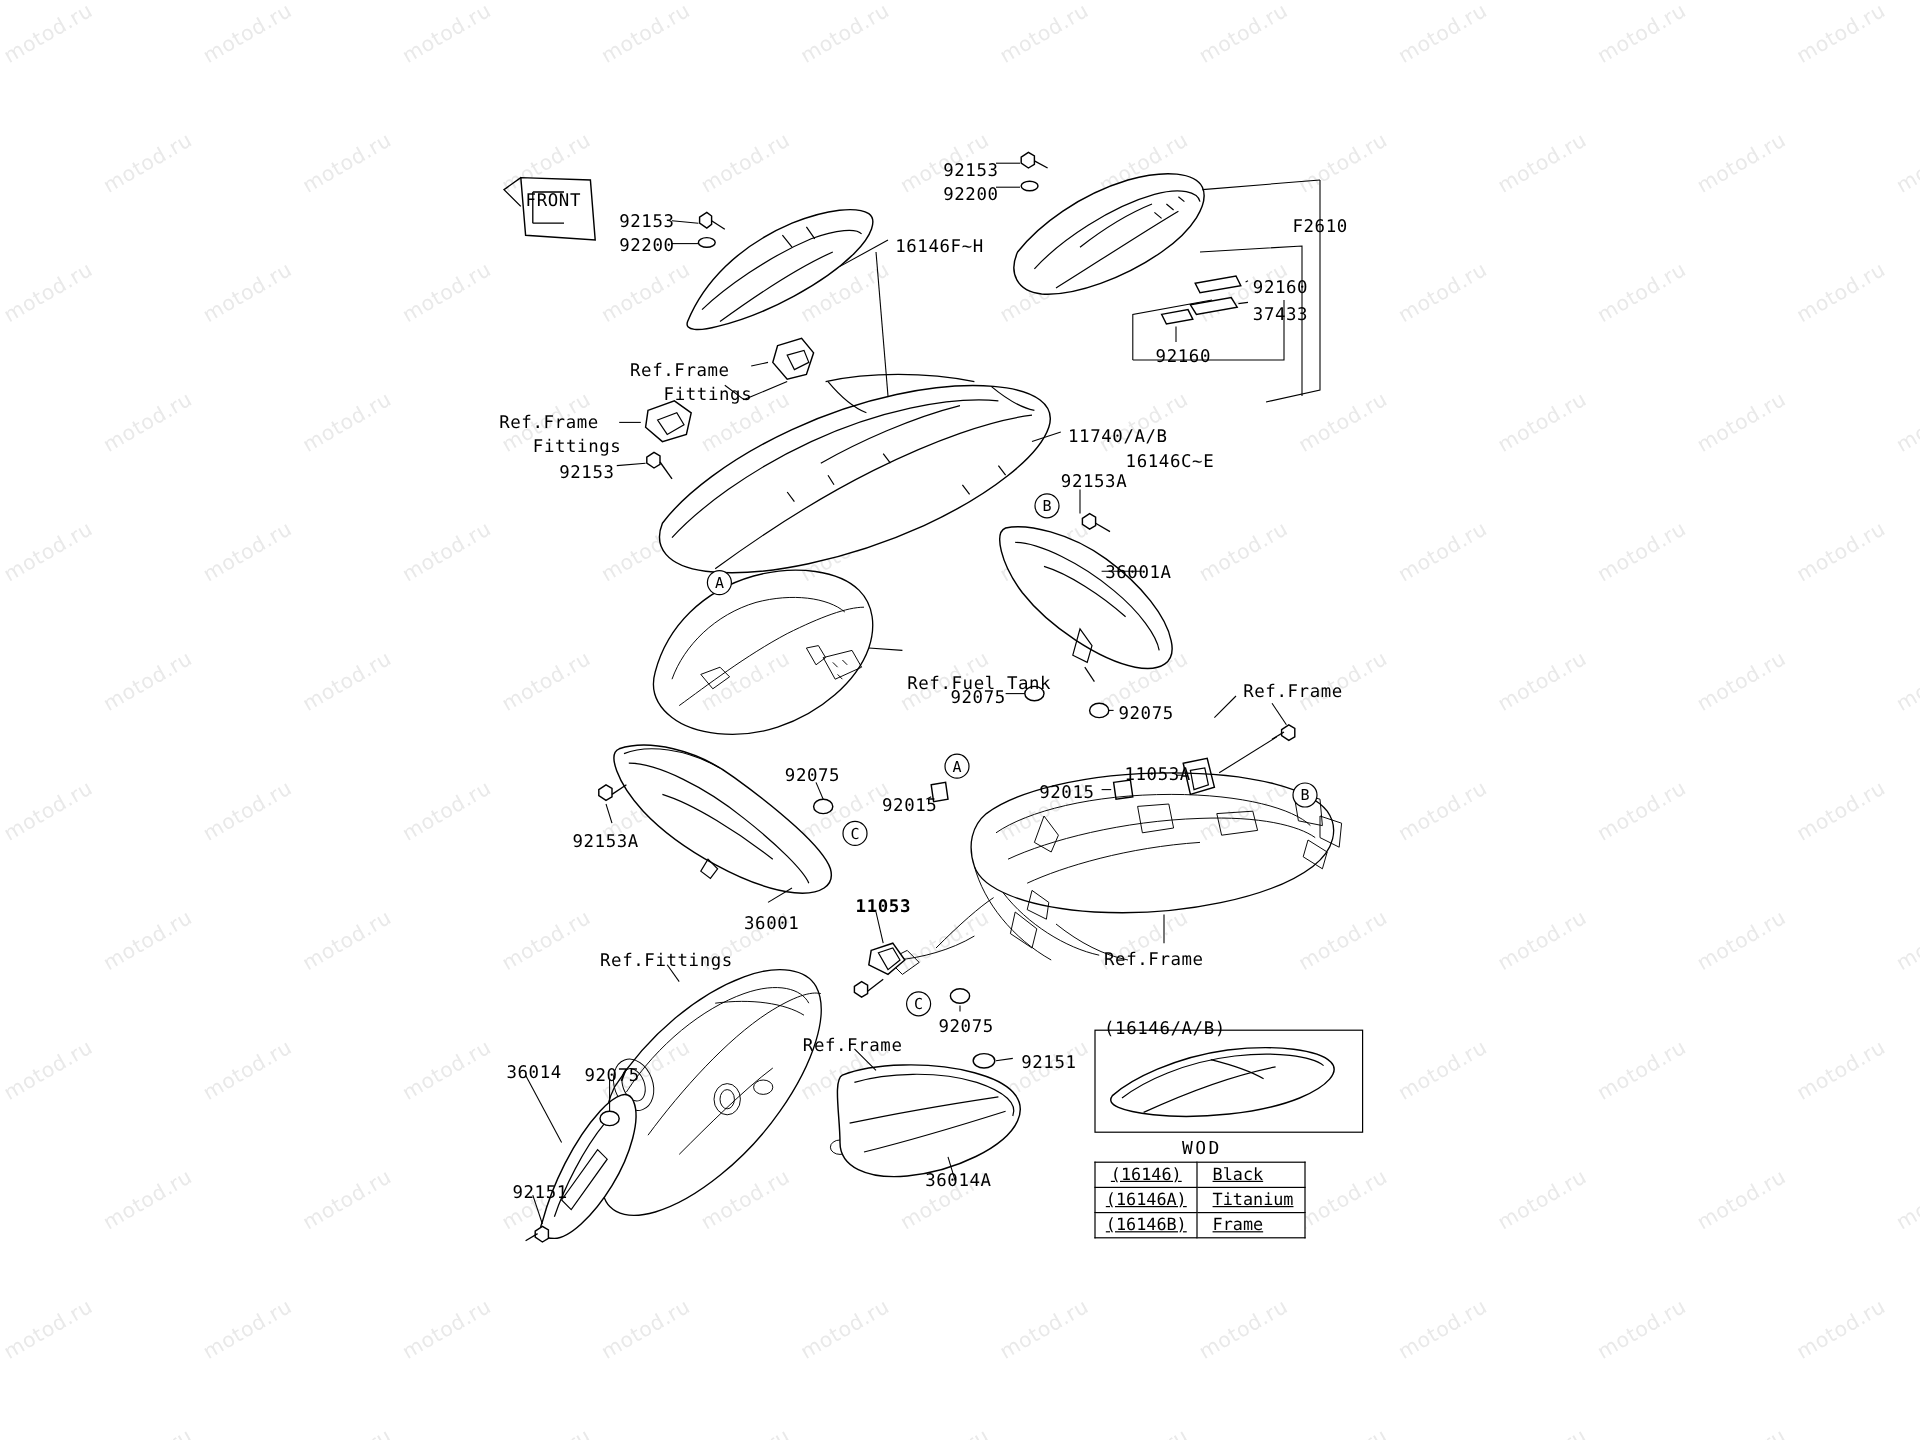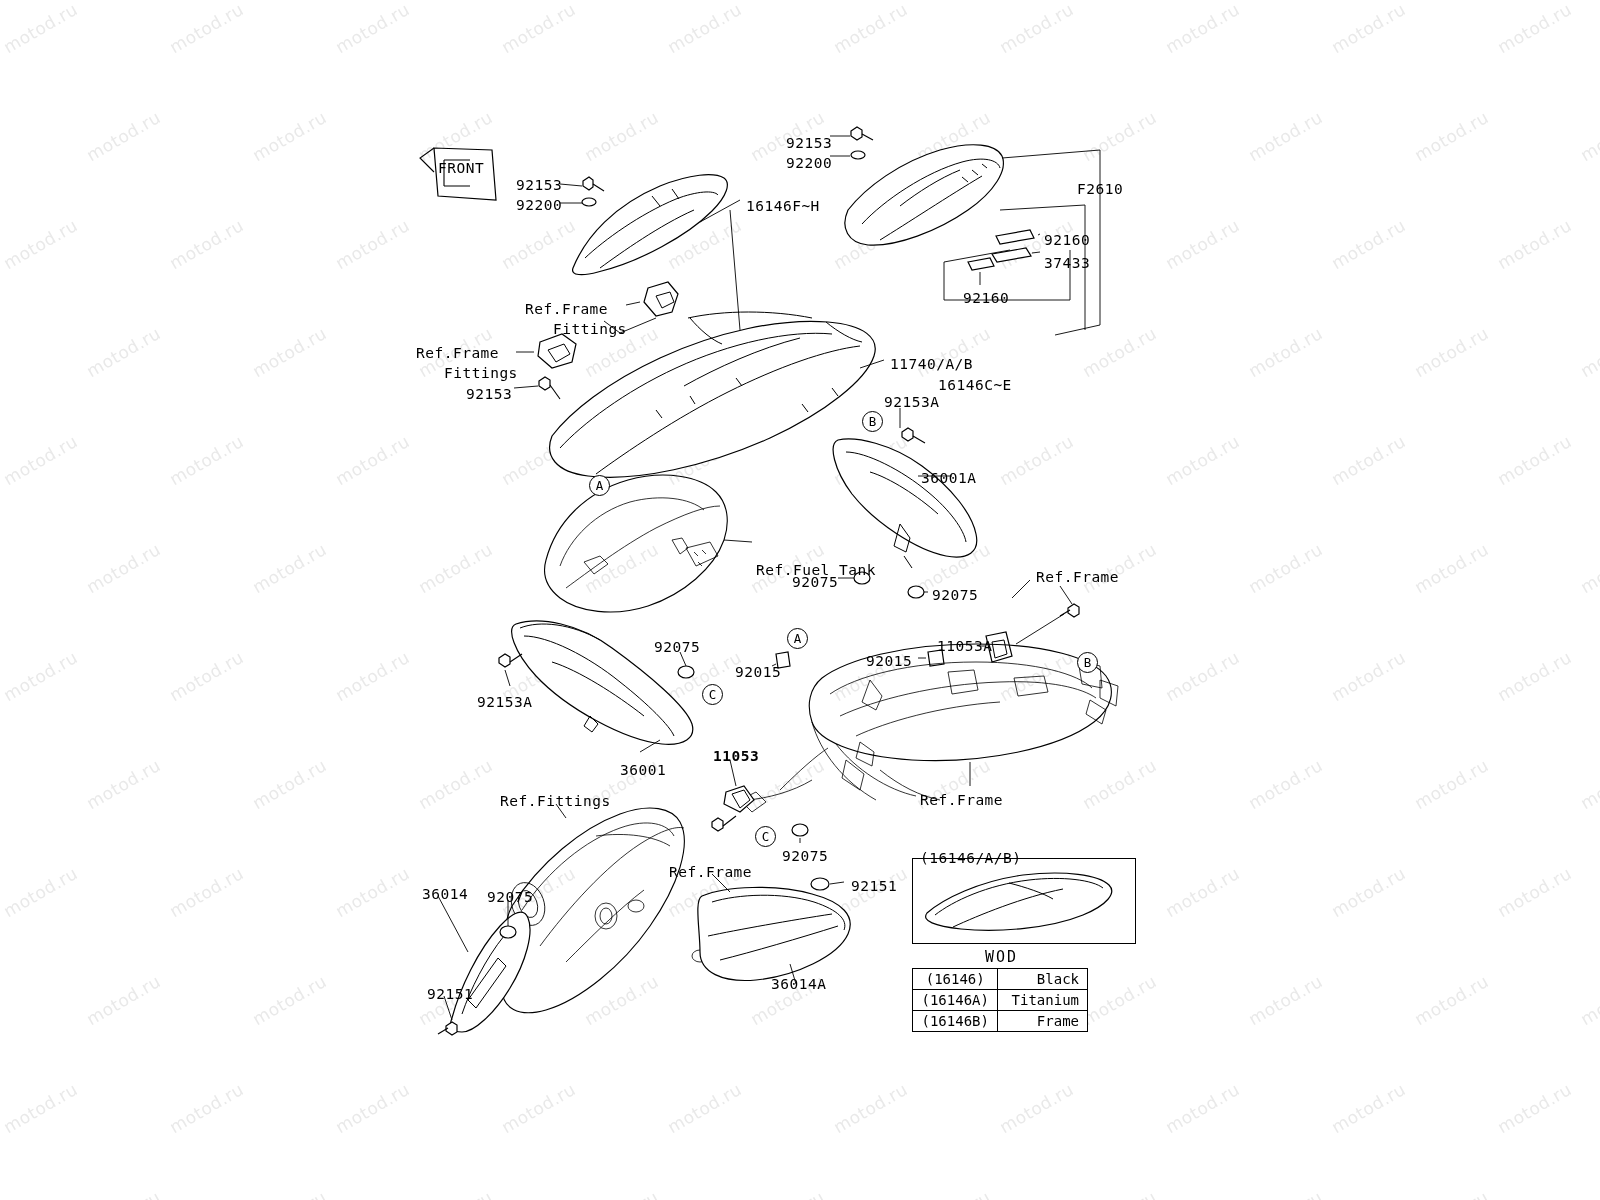--- a/index.html
+++ b/index.html
@@ -42,21 +42,21 @@
     border-collapse:collapse;
     font-family:"DejaVu Sans Mono", monospace;
     font-size:14px;
   }
   .wodtable td{
     border:1.2px solid #000;
     padding:2px 8px;
     text-align:center;
     background:#fff;
   }
-  .wodtable td.l{text-align:right;padding-left:12px;}
+  .wodtable td.l{text-align:left;padding-left:12px;}
   .wodhead{
     position:absolute;
     font-family:"DejaVu Sans Mono", monospace;
     font-size:15px;
     letter-spacing:2px;
   }
   .inset{
     position:absolute;
     border:1.2px solid #000;
     background:#fff;
@@ -465,21 +465,21 @@
     <svg width="222" height="84">
       <path class="part" d="M14 54 C30 40 66 22 110 16 C152 11 186 16 196 26 C204 34 194 46 170 56
                             C138 69 86 74 48 70 C22 67 8 62 14 54 Z"></path>
       <path class="partl" d="M22 56 C40 42 74 26 116 21 C150 17 180 21 190 29"></path>
       <path class="partl" d="M40 68 C66 56 110 38 150 30"></path>
       <path class="partl" d="M96 24 C112 28 130 34 140 40"></path>
     </svg>
   </div>
 
   <div class="wodhead" style="left:985px;top:948px;">WOD</div>
-  <table class="wodtable" style="left:912px;top:968px;width:176px;">
+  <table class="wodtable" style="left:912px;top:968px;width:176px;text-decoration:underline;">
     <tbody id="wodbody">
         <tr>
           <td>(16146)</td>
           <td class="l">Black</td>
         </tr>
         <tr>
           <td>(16146A)</td>
           <td class="l">Titanium</td>
         </tr>
         <tr>

